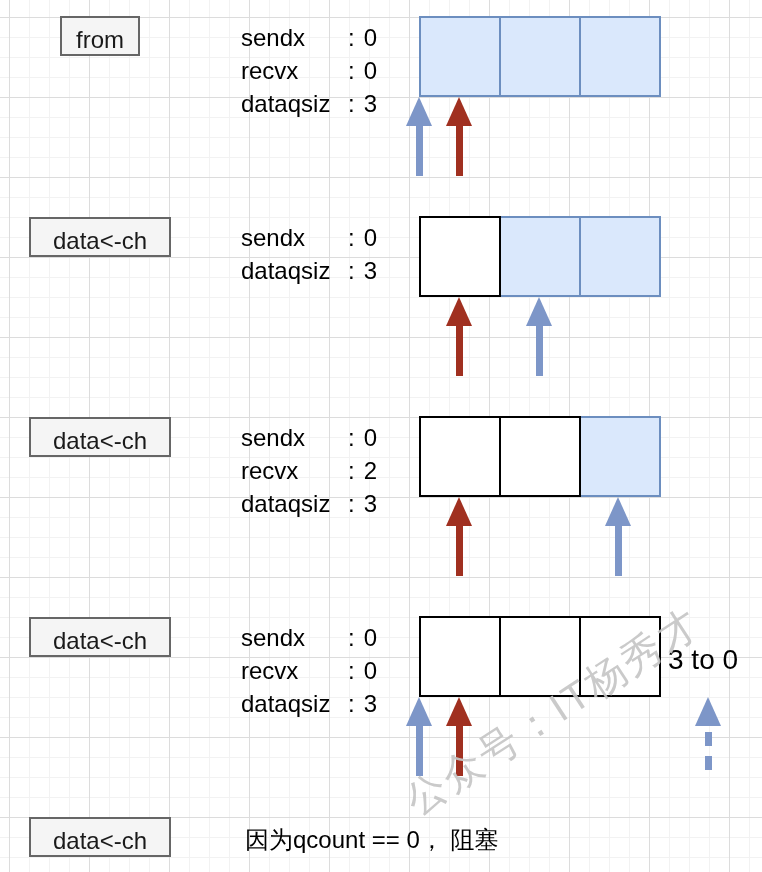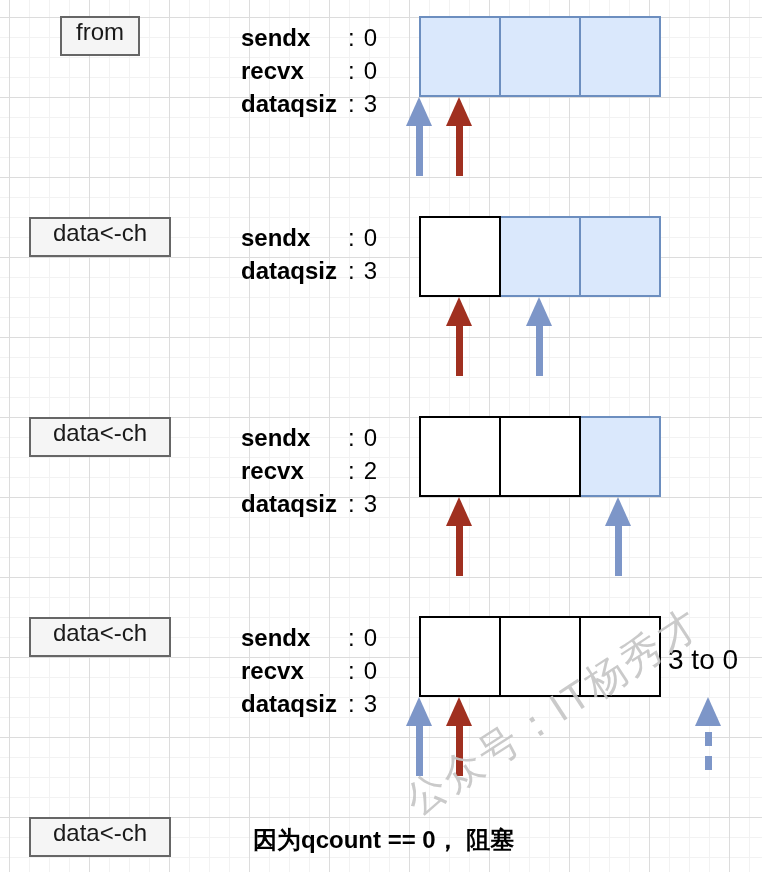--- a/index.html
+++ b/index.html
@@ -15,26 +15,26 @@
       linear-gradient(to bottom, #dcdcdc 1px, transparent 1px),
       linear-gradient(to right, #f2f2f2 1px, transparent 1px),
       linear-gradient(to bottom, #f2f2f2 1px, transparent 1px);
     background-size: 80px 80px, 80px 80px, 20px 20px, 20px 20px;
     background-position: 9px 17px, 9px 17px, 9px 17px, 9px 17px;
   }
 
   .steplabel {
     position:absolute; height:40px; box-sizing:border-box;
     border:2px solid #666666; background:#f5f5f5; color:#1a1a1a;
-    display:flex; align-items:flex-start; justify-content:center;
+    display:flex; align-items:flex-end; justify-content:center;
     font-size:24px; z-index:3;
   }
 
   .fields { position:absolute; font-size:24px; line-height:33px; color:#000; z-index:3; }
-  .fname  { display:inline-block; width:107px;font-weight:bold; }
+  .fname  { display:inline-block; width:107px; }
   .fcolon { display:inline-block; }
   .fval   { margin-left:9px; }
 
   .buffer { position:absolute; width:242px; height:81px; display:flex; z-index:2; }
   .cell   { flex:1; box-sizing:border-box; }
   .cell + .cell { margin-left:-2px; }
   .cell.filled { background:#dae8fc; border:2px solid #6c8ebf; z-index:1; }
   .cell.empty  { background:#ffffff; border:2px solid #000000; position:relative; z-index:2; }
 
   .arrow { position:absolute; width:26px; height:80px; z-index:3; }
@@ -154,17 +154,17 @@
     <div class="shaft"></div>
   </div>
   <div class="arrow blue dashed" style="left:695px; top:697px;">
     <div class="head"></div>
     <div class="shaft"></div>
   </div>
 
   <div class="steplabel" style="left:29px; top:817px; width:142px;">
     <span>data&lt;-ch</span>
   </div>
-  <div class="note-text" style="left:253px; top:824px;font-weight:bold;">因为qcount == 0， 阻塞</div>
+  <div class="note-text" style="left:245px; top:824px;">因为qcount == 0， 阻塞</div>
 
   <div class="watermark">公众号：IT杨秀才</div>
 
 </div>
 
 </body></html>

